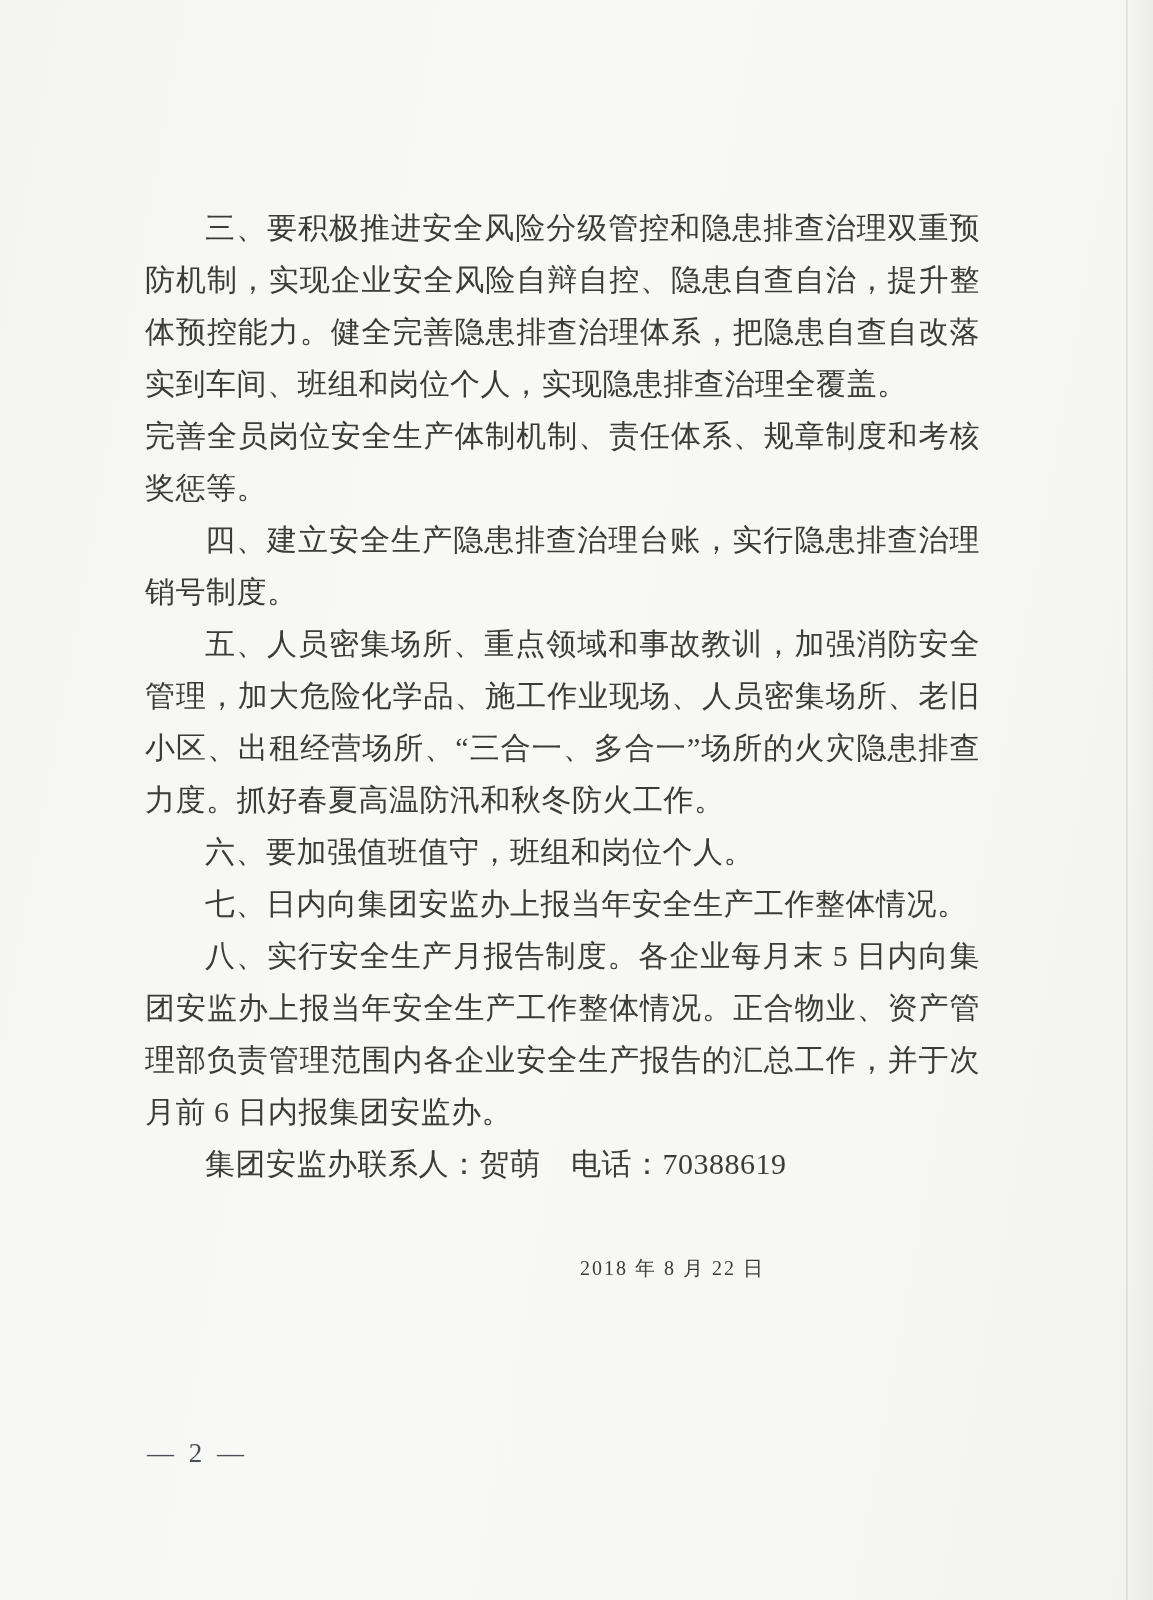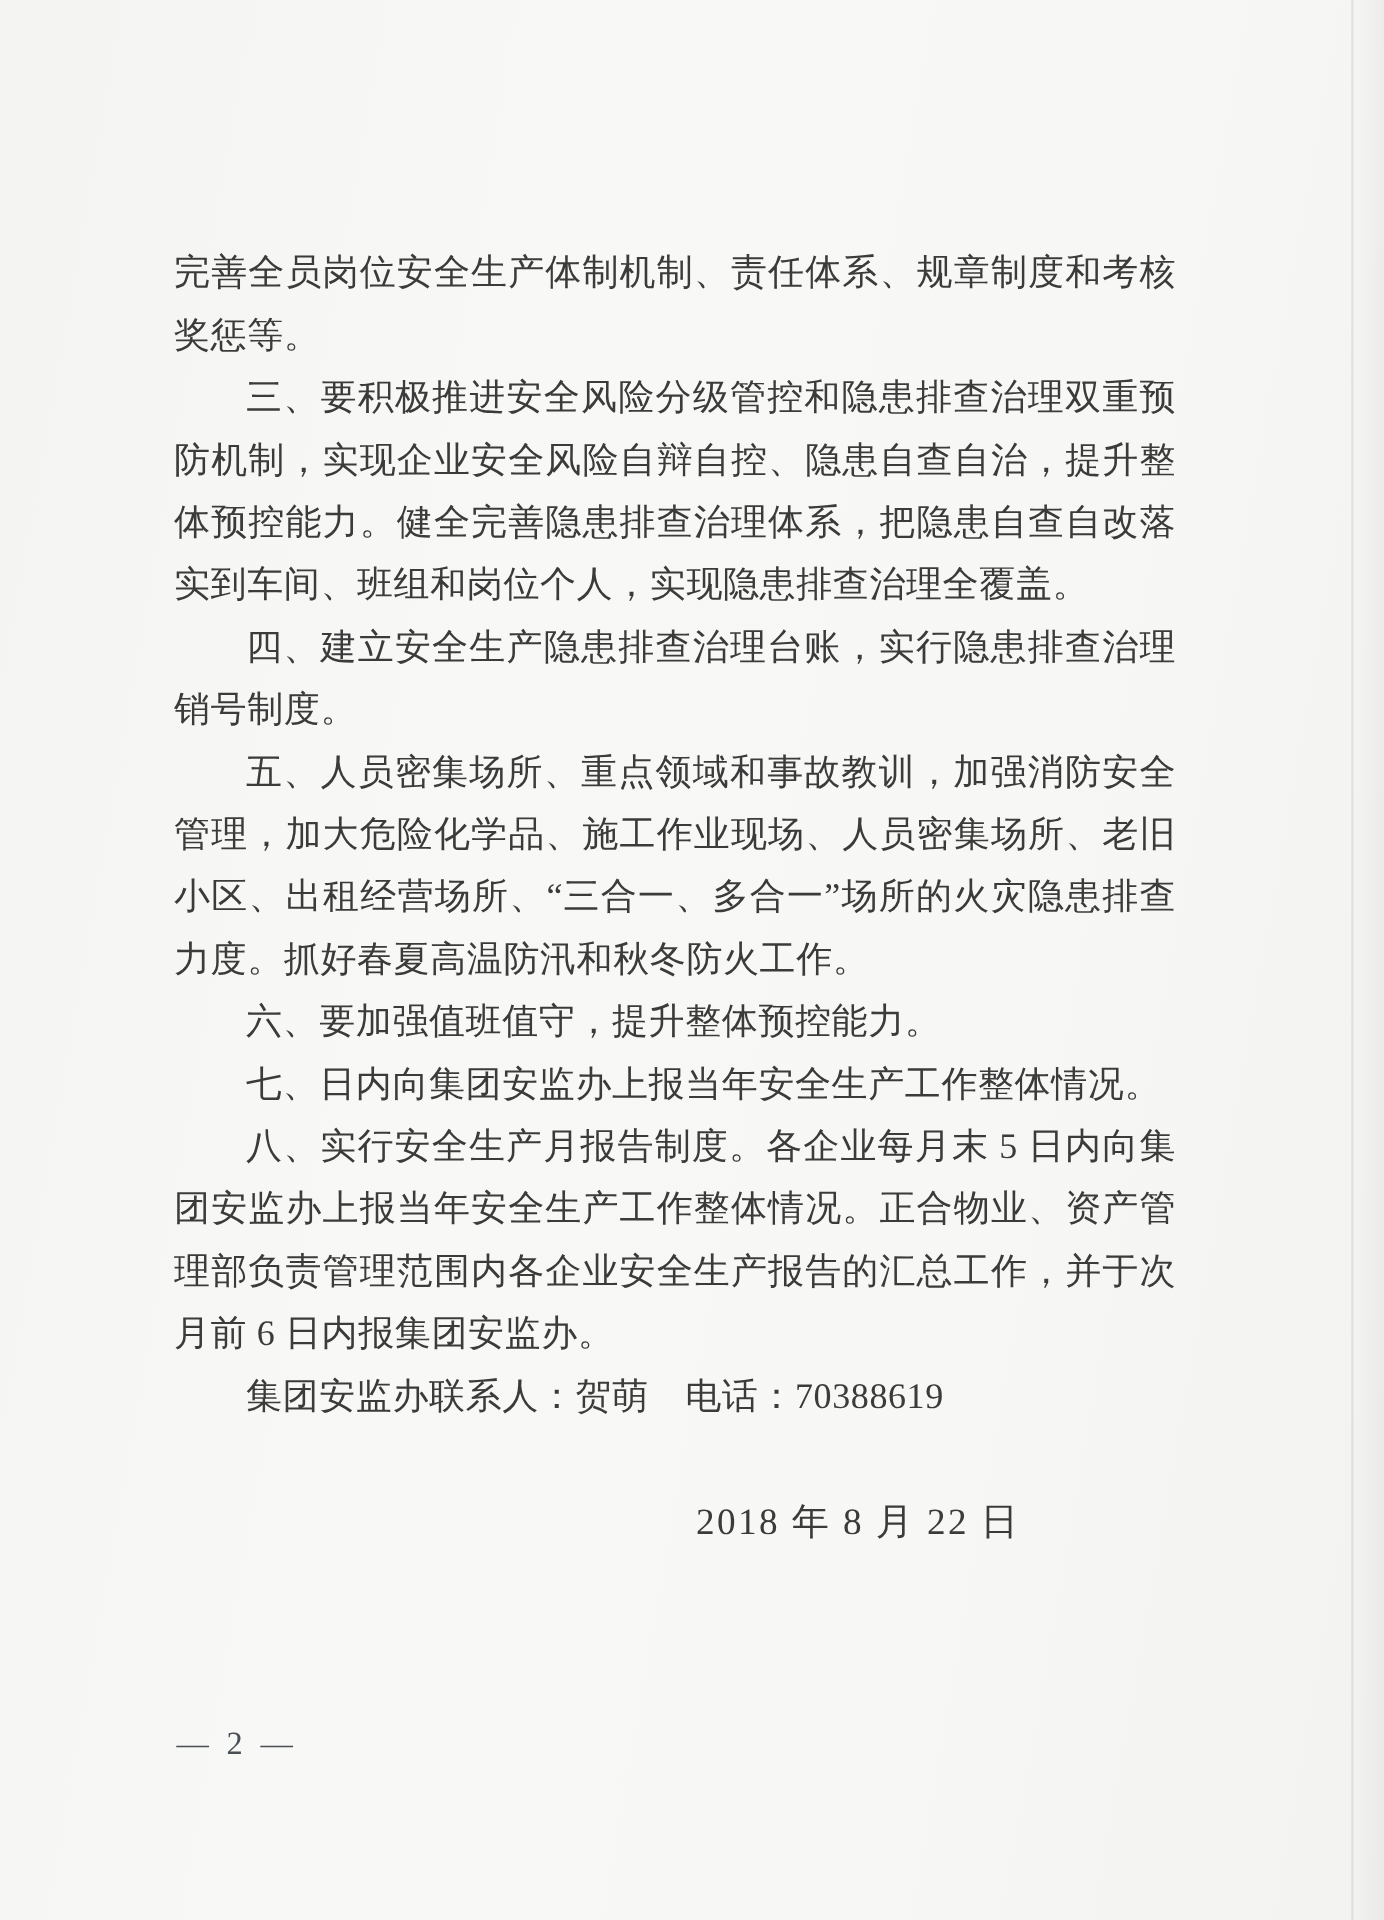--- a/index.html
+++ b/index.html
@@ -50,44 +50,44 @@
     text-align: justify;
     text-justify: inter-ideograph;
     letter-spacing: 0.5px;
   }
   .para.indent {
     text-indent: 2em;
   }
   .date {
     margin: 52px 0 0 0;
     padding-left: 435px;
-    font-size: 31px;
+    font-size: 20px;
     line-height: 52px;
     letter-spacing: 2px;
     white-space: nowrap;
   }
   .footer {
     position: absolute;
     left: 147px;
     top: 1438px;
     font-size: 27px;
     letter-spacing: 4px;
     color: #4a4f55;
   }
 </style>
 </head>
 <body>
 
 <div class="page">
   <div class="content">
+    <p class="para indent">三、要积极推进安全风险分级管控和隐患排查治理双重预防机制，实现企业安全风险自辩自控、隐患自查自治，提升整体预控能力。健全完善隐患排查治理体系，把隐患自查自改落实到车间、班组和岗位个人，实现隐患排查治理全覆盖。</p>
     <p class="para">完善全员岗位安全生产体制机制、责任体系、规章制度和考核奖惩等。</p>
-    <p class="para indent">三、要积极推进安全风险分级管控和隐患排查治理双重预防机制，实现企业安全风险自辩自控、隐患自查自治，提升整体预控能力。健全完善隐患排查治理体系，把隐患自查自改落实到车间、班组和岗位个人，实现隐患排查治理全覆盖。</p>
     <p class="para indent">四、建立安全生产隐患排查治理台账，实行隐患排查治理销号制度。</p>
     <p class="para indent">五、人员密集场所、重点领域和事故教训，加强消防安全管理，加大危险化学品、施工作业现场、人员密集场所、老旧小区、出租经营场所、“三合一、多合一”场所的火灾隐患排查力度。抓好春夏高温防汛和秋冬防火工作。</p>
-    <p class="para indent">六、要加强值班值守，提升整体预控能力。</p>
+    <p class="para indent">六、要加强值班值守，班组和岗位个人。</p>
     <p class="para indent">七、日内向集团安监办上报当年安全生产工作整体情况。</p>
     <p class="para indent">八、实行安全生产月报告制度。各企业每月末 5 日内向集团安监办上报当年安全生产工作整体情况。正合物业、资产管理部负责管理范围内各企业安全生产报告的汇总工作，并于次月前 6 日内报集团安监办。</p>
     <p class="para indent">集团安监办联系人：贺萌　电话：70388619</p>
     <p class="date">2018 年 8 月 22 日</p>
   </div>
 
   <div class="footer">— 2 —</div>
 
   <div class="scan-edge"></div>
   <div class="scan-edge-band"></div>

